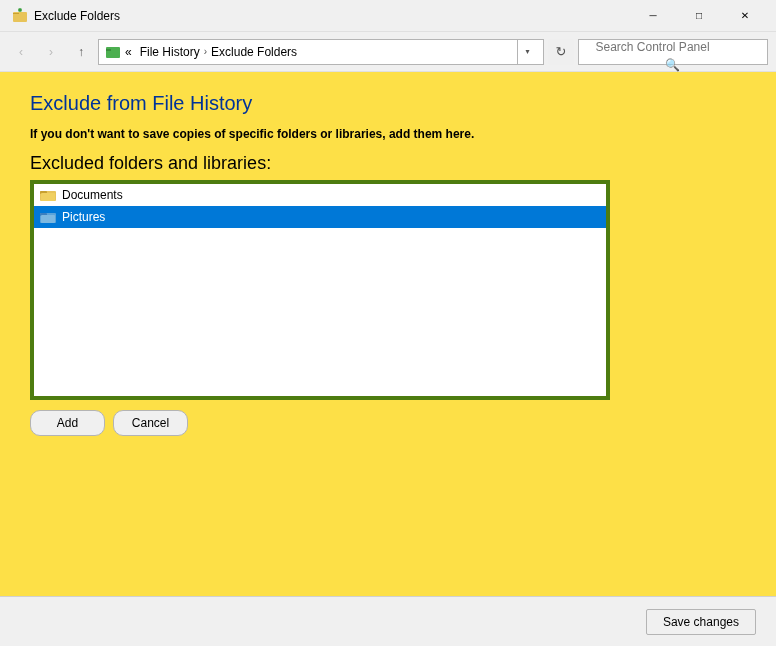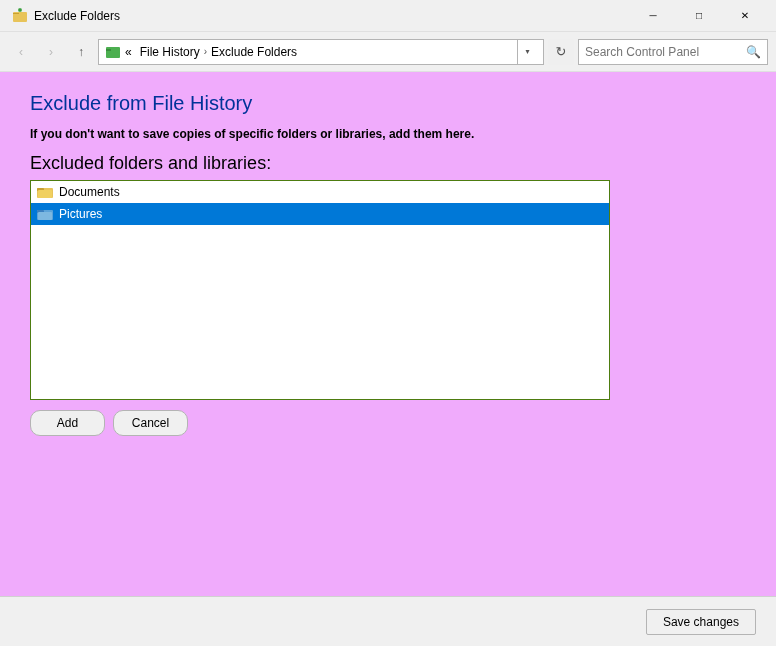--- a/index.html
+++ b/index.html
@@ -136,39 +136,40 @@
     }
     .search-wrap {
       width: 190px;
       height: 26px;
       border: 1px solid #b4b4b4;
       background: #fff;
       display: flex;
       align-items: center;
       padding: 0 6px;
       gap: 4px;
+      flex-direction: column;
     }
     .search-input {
       flex: 1;
       border: none;
       outline: none;
       font-size: 12px;
       color: #666;
       background: transparent;
     }
     .search-icon-btn {
       color: #555;
       font-size: 12px;
       cursor: pointer;
     }
 
     
     .main-content {
       flex: 1;
-      background: #f0abfc;
+      background: #fde047;
       padding: 20px 30px 20px 30px;
       overflow: auto;
     }
     .page-title {
       font-size: 20px;
       color: #003399;
       font-weight: 300;
       margin-bottom: 12px;
     }
     .description {
@@ -180,21 +181,21 @@
     .section-label {
       font-size: 18px;
       color: #000;
       margin-bottom: 6px;
     }
 
     
     .list-box {
       width: 580px;
       height: 220px;
-      border: 1px solid #4d7c0f;
+      border: 4px solid #4d7c0f;
       background: #fff;
       overflow-y: auto;
       margin-bottom: 10px;
     }
     .list-item {
       display: flex;
       align-items: center;
       padding: 3px 6px;
       gap: 6px;
       cursor: pointer;

